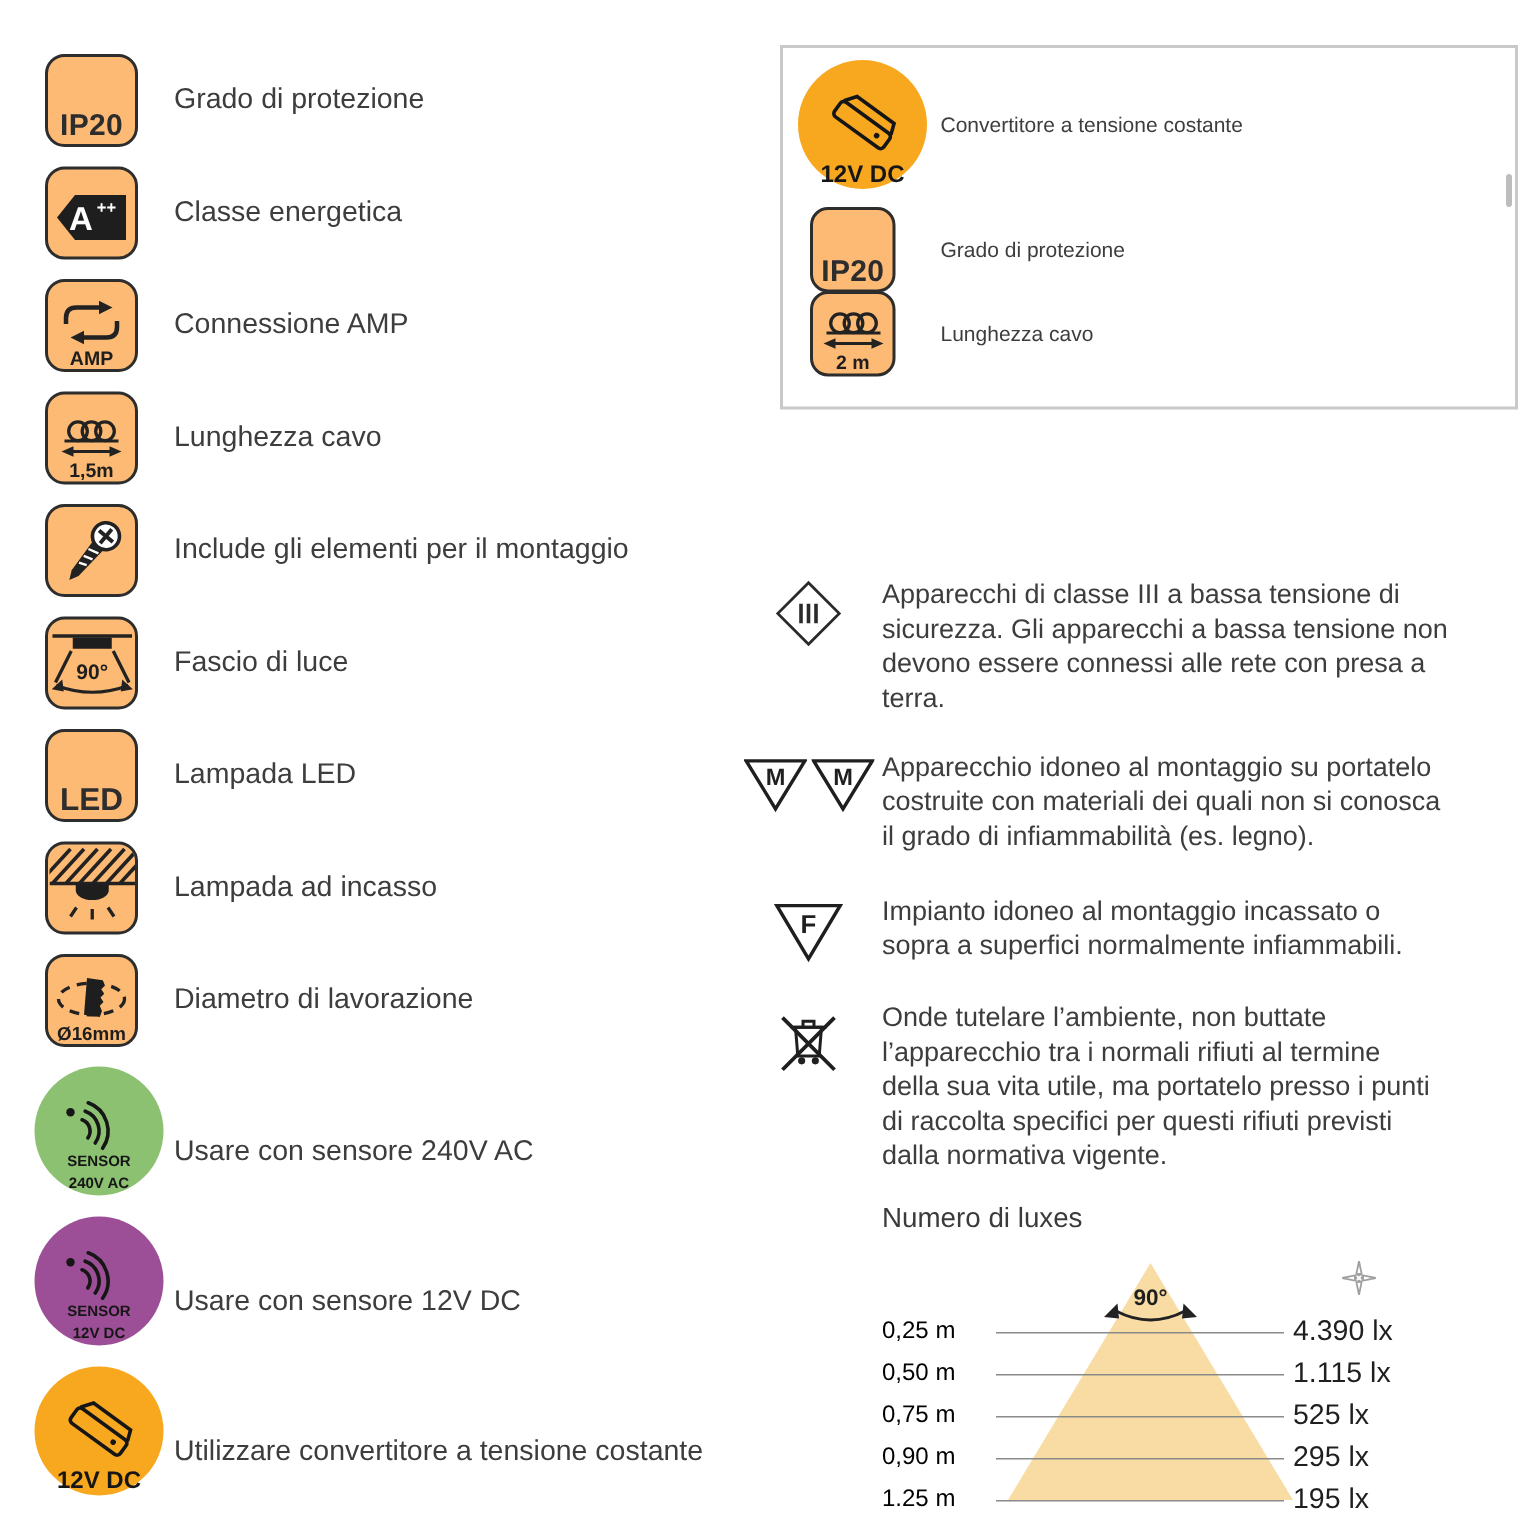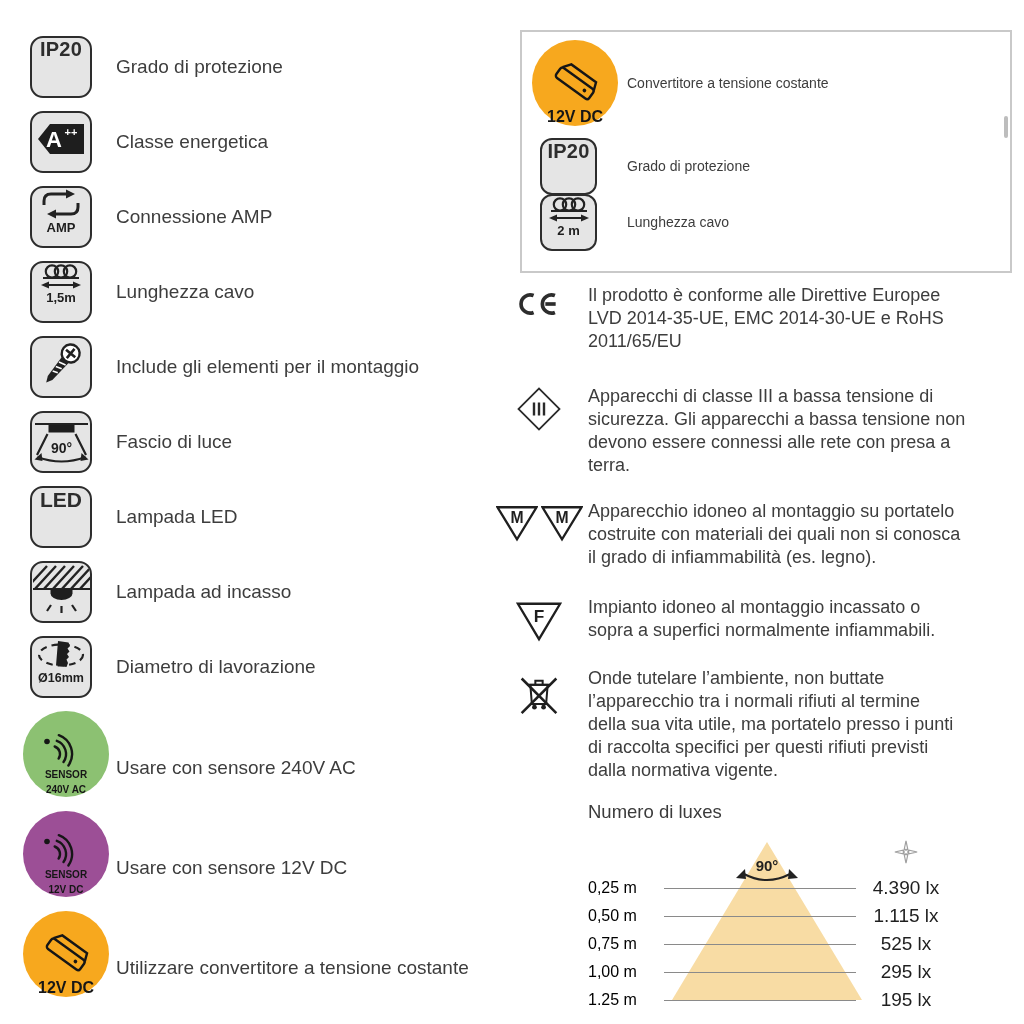--- a/index.html
+++ b/index.html
@@ -10,22 +10,22 @@
   svg text { font-family:"Liberation Sans", sans-serif; }
 
   
   .left-col { position:absolute; left:30px; top:36px; width:474px; }
   .spec-row { display:flex; align-items:center; margin-bottom:13px; }
   .spec-row .icon-wrap { width:86px; flex:none; }
   .spec-label { font-size:19px; color:#3d3d3d; white-space:nowrap; }
 
   .sq {
     width:62px; height:62px; box-sizing:border-box; border:2.5px solid #2d2d2d;
-    border-radius:13px; background:#e5e5e5; display:flex; flex-direction:column;
-    align-items:center; justify-content:flex-start; position:relative; overflow:hidden;
+    border-radius:13px; background:#fdba74; display:flex; flex-direction:column;
+    align-items:center; justify-content:flex-end; position:relative; overflow:hidden;
   }
   .sq-sm { width:57px; height:57px; border-radius:12px; }
   .sq-fill svg { position:absolute; left:1px; top:1px; }
   .ip20-text { font-size:20px; font-weight:bold; color:#2d2d2d; letter-spacing:0.2px; }
   .led-text  { font-size:21px; font-weight:bold; color:#2d2d2d; }
   .tinylbl   { font-size:13px; font-weight:bold; color:#1e1e1e; margin-top:0px; }
   .dia-lbl   { font-size:12.5px; font-weight:bold; color:#1e1e1e; margin-top:-1px; }
 
   .circle-row { margin-bottom:14px; }
   .circle-row.first { margin-top:4px; }
@@ -64,21 +64,21 @@
   .n-f    { top:596px; } .n-f .icon-col    { padding-top:4px; }
   .n-weee { top:667px; } .n-weee .icon-col { padding-top:4px; }
 
   
   .lux-title { position:absolute; left:588px; top:801px; font-size:18.5px; color:#3b3b3b; }
   .lux-diagram { position:absolute; left:588px; top:836px; width:362px; height:172px; }
   .beam-svg { position:absolute; left:0; top:0; z-index:1; }
   .lux-row { position:absolute; left:0; right:0; height:28px; display:flex; align-items:center; z-index:2; }
   .lux-row .dist { width:70px; font-size:16px; color:#000000; white-space:nowrap; }
   .lux-row .line { flex:1; border-top:1.7px solid #8A8A8A; margin:0 6px; }
-  .lux-row .val  { width:88px; text-align:center; font-size:19px; color:#1f1f1f; white-space:nowrap; }
+  .lux-row .val  { width:88px; text-align:left; font-size:19px; color:#1f1f1f; white-space:nowrap; }
   .lr0 { top:38px; } .lr1 { top:66px; } .lr2 { top:94px; } .lr3 { top:122px; } .lr4 { top:150px; }
   .beam-angle { position:absolute; left:157px; top:21px; width:44px; text-align:center;
                 font-size:15px; font-weight:bold; color:#1f1f1f; z-index:3; }
   .sparkle { position:absolute; left:306px; top:4px; z-index:3; }
 </style>
 </head>
 <body>
 
 <div class="page">
 
@@ -306,34 +306,20 @@
           <polygon points="35,18.5 43,22 35,25.5" fill="#222"></polygon>
         </svg>
         <span class="tinylbl">2 m</span>
       </div>
         </div>
       <span class="box-label">Lunghezza cavo</span>
     </div>
     <div class="scroll-thumb"></div>
   </div>
 
-  <div class="notice n-ce">
-    <div class="icon-col">
-      <svg width="42" height="24" viewBox="0 0 62 36">
-        <g fill="none" stroke="#2d2d2d" stroke-width="5.5">
-          <path d="M 22.9 5.3 A 13.7 13.7 0 1 0 22.9 30.7"></path>
-          <path d="M 54.9 5.3 A 13.7 13.7 0 1 0 54.9 30.7"></path>
-          <path d="M 40.5 18 H 56"></path>
-        </g>
-      </svg>
-    </div>
-    <div class="notice-text">Il prodotto è conforme alle Direttive Europee
-LVD 2014-35-UE, EMC 2014-30-UE e RoHS
-2011/65/EU</div>
-  </div>
 
   <div class="notice n-cl3">
     <div class="icon-col">
       <svg width="46" height="46" viewBox="0 0 46 46">
         <rect x="8.5" y="8.5" width="29" height="29" transform="rotate(45 23 23)" fill="none" stroke="#2a2a2a" stroke-width="1.8"></rect>
         <path d="M 18 16.5 V 29.5 M 23 16.5 V 29.5 M 28 16.5 V 29.5" stroke="#2a2a2a" stroke-width="2.4"></path>
       </svg>
     </div>
     <div class="notice-text">Apparecchi di classe III a bassa tensione di
 sicurezza. Gli apparecchi a bassa tensione non
@@ -417,21 +403,21 @@
       <span class="dist">0,50 m</span>
       <span class="line"></span>
       <span class="val">1.115 lx</span>
     </div>
     <div class="lux-row lr2">
       <span class="dist">0,75 m</span>
       <span class="line"></span>
       <span class="val">525 lx</span>
     </div>
     <div class="lux-row lr3">
-      <span class="dist">1,00 m</span>
+      <span class="dist">0,90 m</span>
       <span class="line"></span>
       <span class="val">295 lx</span>
     </div>
     <div class="lux-row lr4">
       <span class="dist">1.25 m</span>
       <span class="line"></span>
       <span class="val">195 lx</span>
     </div>
   </div>
 

